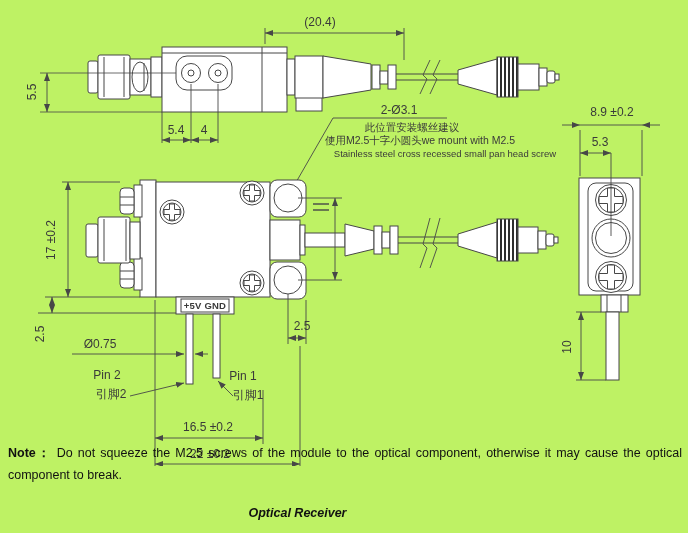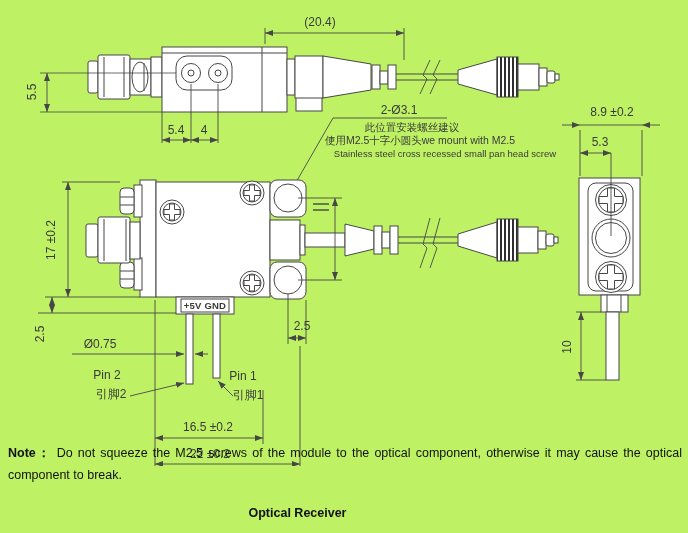--- a/index.html
+++ b/index.html
@@ -8,21 +8,21 @@
   svg{position:absolute;left:0;top:0;}
   svg text{font-family:"Liberation Sans", sans-serif;fill:#3a3a3a;}
   .dim{font-size:12px;}
   .cjk{font-size:10.5px;}
   .en-small{font-size:9.5px;}
   .pwr{font-size:9.5px;font-weight:bold;letter-spacing:0.2px;}
   .note{position:absolute;left:8px;top:442px;width:674px;font-size:12.5px;line-height:22px;
         text-align:justify;color:#111;}
   .note b{font-weight:bold;}
   .title{position:absolute;left:0;top:506px;width:595px;text-align:center;
-         font-size:12.5px;font-weight:bold;color:#111;}
+         font-size:12.5px;font-weight:bold;color:#111;font-style:italic;}
 </style>
 </head>
 <body>
 
 <div class="page">
 
 <svg width="688" height="466" viewBox="0 0 688 466">
   <defs>
     <marker id="ae" markerWidth="9" markerHeight="7" refX="8" refY="3" orient="auto" markerUnits="userSpaceOnUse">
       <path d="M0,0 L8,3 L0,6 z" fill="#474747"></path>

